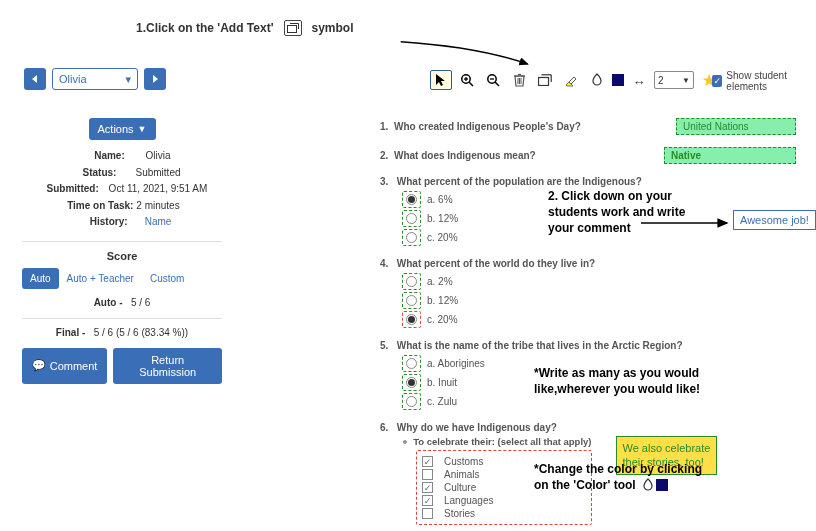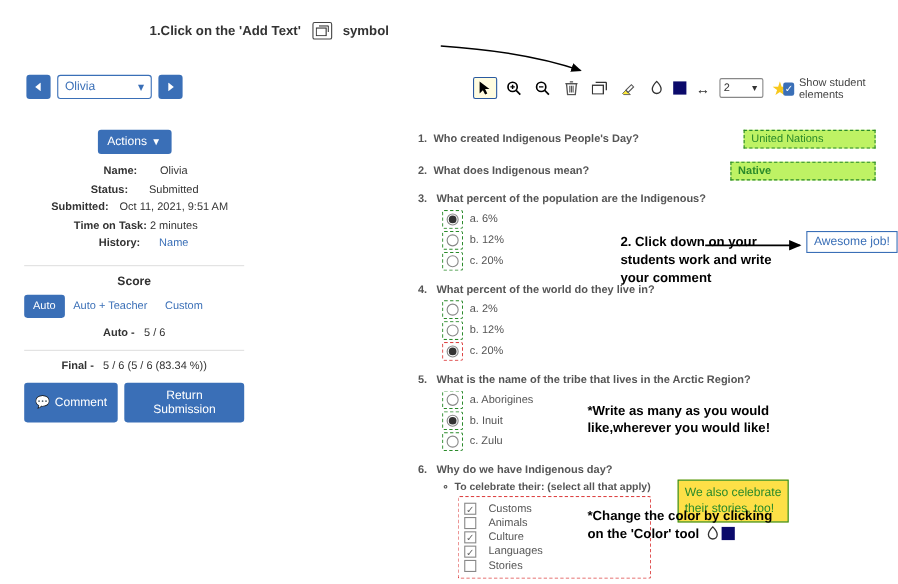--- a/index.html
+++ b/index.html
@@ -38,21 +38,21 @@
   .score-tabs .tab.active { background: #3a6fb7; color: #fff; }
   .score-line { font-size: 10px; margin-top: 8px; }
 
   .btnrow { margin-top: 10px; display: flex; gap: 6px; }
   .pbtn { background: #3a6fb7; color: #fff; padding: 6px 10px; border-radius: 3px; font-size: 11px; cursor: pointer; display: inline-flex; align-items: center; gap: 4px; }
 
   .worksheet { position: absolute; top: 118px; left: 380px; width: 416px; font-size: 10px; color: #555; }
   .q { margin-bottom: 12px; }
   .q .num { font-weight: bold; color: #555; display: inline-block; width: 14px; }
   .q .prompt { font-weight: bold; color: #555; }
-  .ansbox { display: inline-block; border: 1px dashed #2a8a2a; padding: 2px 6px; margin-left: 8px; color: #2a8a2a; min-width: 90px; background: #bef264; }
+  .ansbox { display: inline-block; border: 1px dashed #2a8a2a; padding: 2px 6px; margin-left: 8px; color: #2a8a2a; min-width: 90px; background: #86efac; }
   .opts { margin: 4px 0 0 22px; text-align: right; }
   .opt { display: flex; align-items: center; gap: 6px; margin: 2px 0; }
   .radio { width: 11px; height: 11px; border: 1px solid #888; border-radius: 50%; display: inline-flex; align-items: center; justify-content: center; background: #fff; }
   .radio.filled::after { content:''; width: 7px; height: 7px; border-radius: 50%; background: #333; }
   .dashbox { border: 1px dashed #2a8a2a; padding: 2px 3px; display: inline-flex; border-radius: 2px; }
   .dashbox.red { border-color: #d44; }
   .chkbox { width: 11px; height: 11px; border: 1px solid #888; display: inline-flex; align-items: center; justify-content: center; font-size: 9px; color: #666; margin-right: 5px; }
   .chkbox.checked::after { content:'✓'; color: #666; }
 
   .anno { position: absolute; font-weight: bold; font-size: 12px; color: #000; line-height: 1.35; }
@@ -327,21 +327,21 @@
       </div>
       <div class="celebrate">
         <span>We also celebrate</span><br>
         <span>their stories, too!</span>
       </div>
     </div>
   </div>
 
 </div>
 
-<div class="anno" style="top:188px; left:564px;margin-top:24px;">
+<div class="anno" style="top:188px; left:548px;">
   <div>2. Click down on your</div>
   <div>students work and write</div>
   <div>your comment</div>
 </div>
 <svg style="position:absolute; top:218px; left:641px; width:90px; height:10px;" viewBox="0 0 90 10">
   <defs>
       <marker id="ah2" markerWidth="8" markerHeight="8" refX="6" refY="3" orient="auto">
         <path d="M0,0 L7,3 L0,6 z" fill="#000"></path>
       </marker>
     </defs>

